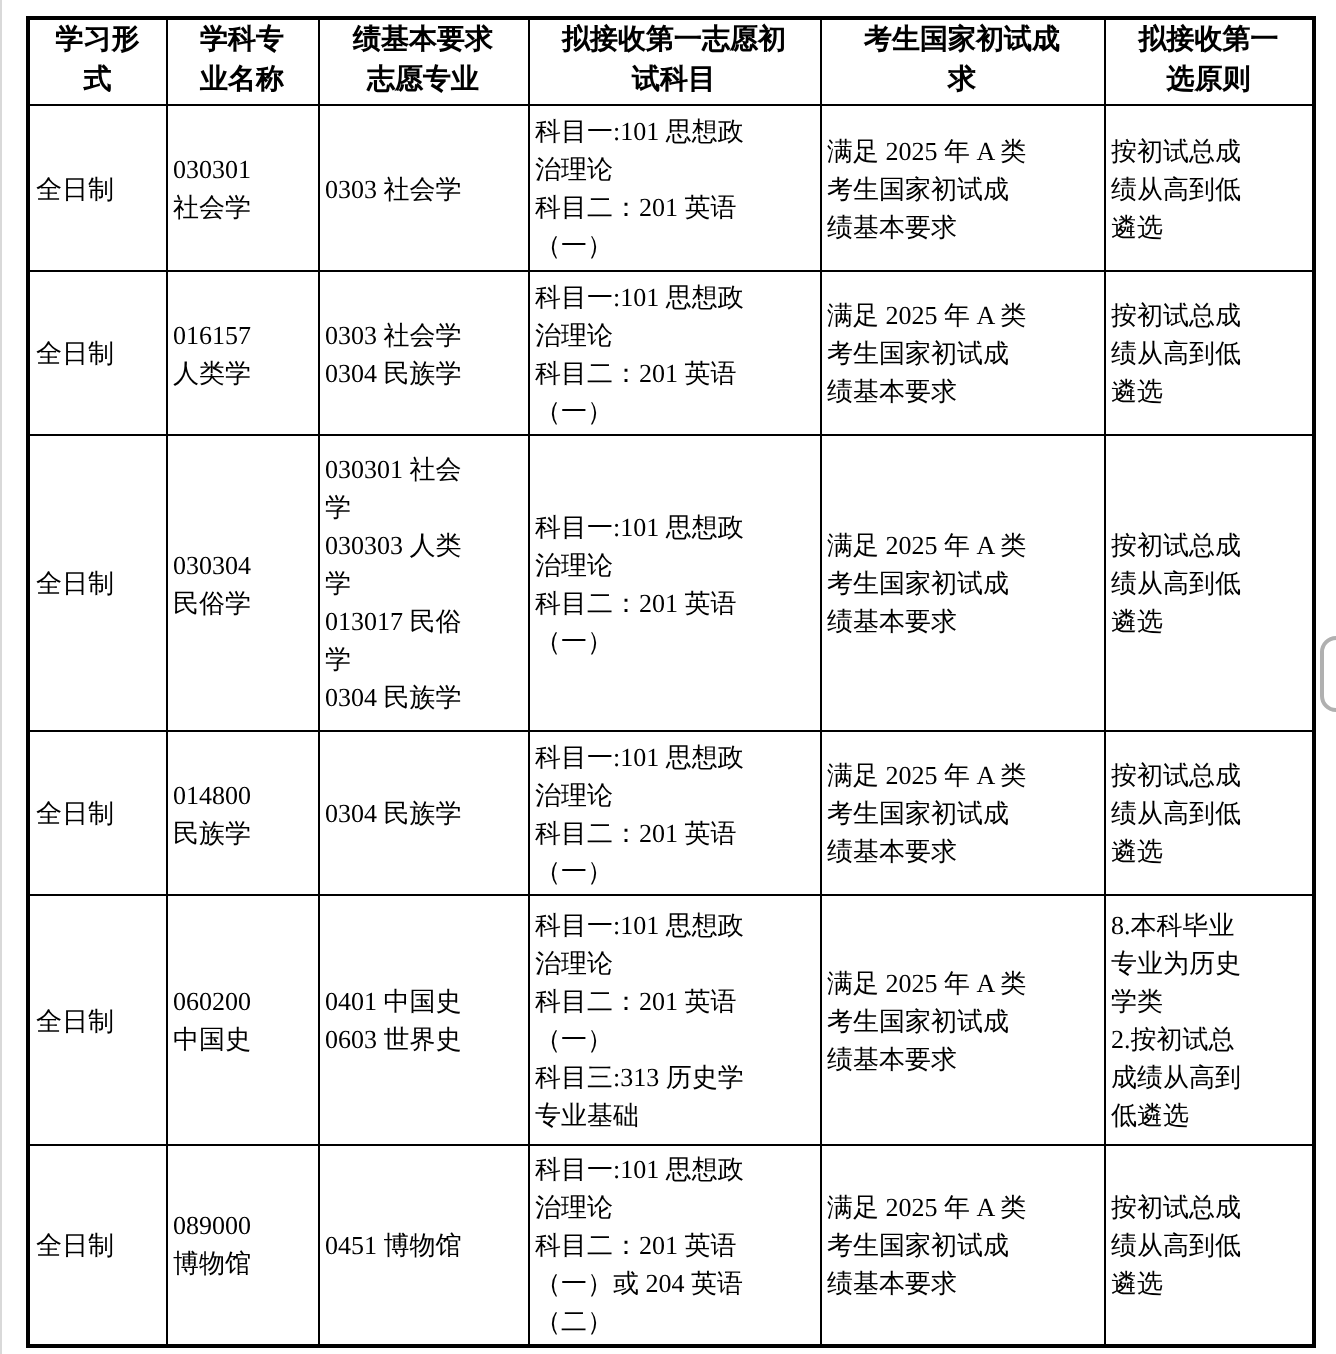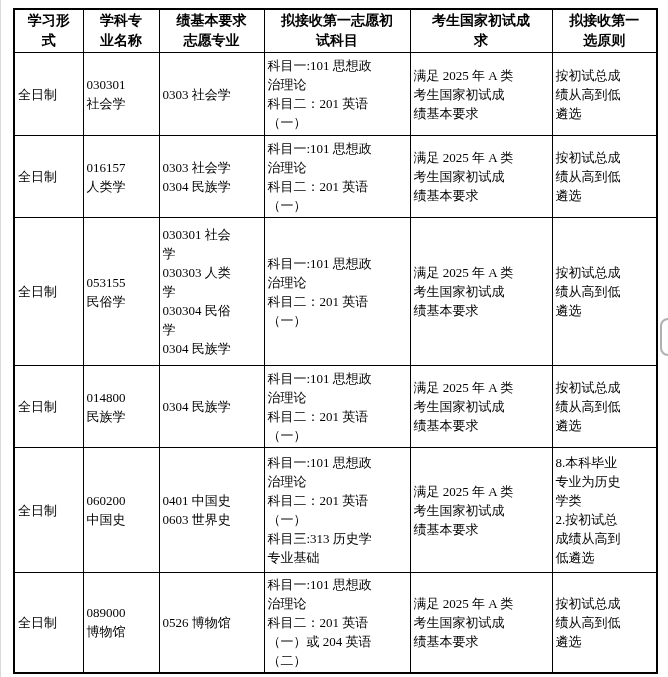--- a/index.html
+++ b/index.html
@@ -128,27 +128,27 @@
 （一）</td>
         <td>满足 2025 年 A 类
 考生国家初试成
 绩基本要求</td>
         <td>按初试总成
 绩从高到低
 遴选</td>
       </tr>
       <tr class="row-3">
         <td>全日制</td>
-        <td>053155
+        <td>030304
 民俗学</td>
         <td>030301 社会
 学
 030303 人类
 学
-030304 民俗
+013017 民俗
 学
 0304 民族学</td>
         <td>科目一:101 思想政
 治理论
 科目二：201 英语
 （一）</td>
         <td>满足 2025 年 A 类
 考生国家初试成
 绩基本要求</td>
         <td>按初试总成
@@ -190,21 +190,21 @@
 专业为历史
 学类
 2.按初试总
 成绩从高到
 低遴选</td>
       </tr>
       <tr class="row-6">
         <td>全日制</td>
         <td>089000
 博物馆</td>
-        <td>0526 博物馆</td>
+        <td>0451 博物馆</td>
         <td>科目一:101 思想政
 治理论
 科目二：201 英语
 （一）或 204 英语
 （二）</td>
         <td>满足 2025 年 A 类
 考生国家初试成
 绩基本要求</td>
         <td>按初试总成
 绩从高到低

